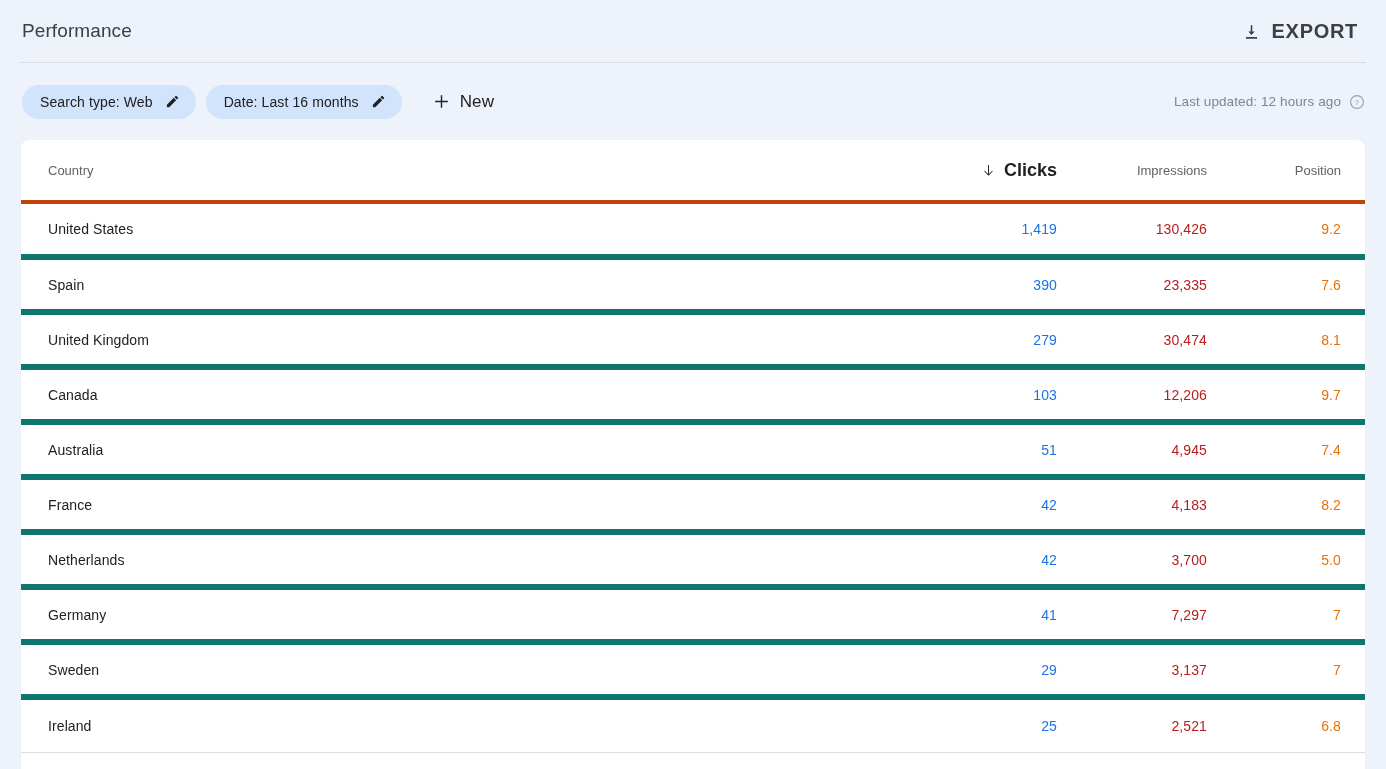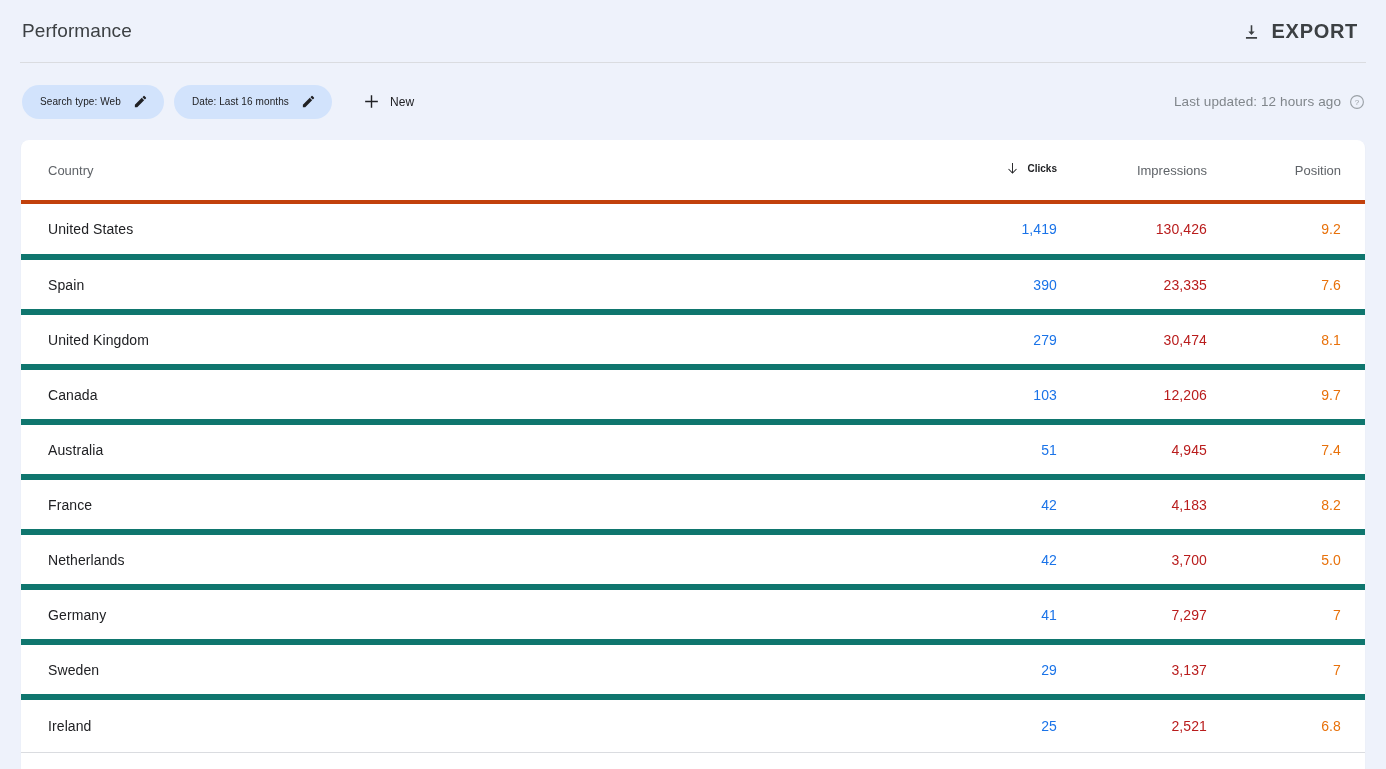--- a/index.html
+++ b/index.html
@@ -86,21 +86,21 @@
     gap: 12px;
     background: #d2e3fc;
     border-radius: 20px;
     height: 34px;
     padding: 0 16px 0 18px;
     cursor: pointer;
     border: none;
   }
 
   .chip-label {
-    font-size: 10px;
+    font-size: 14px;
     color: #202124;
     white-space: nowrap;
     letter-spacing: 0.1px;
   }
 
   .icon-pencil {
     width: 15px;
     height: 15px;
     display: block;
     fill: #202124;
@@ -120,21 +120,21 @@
   }
 
   .icon-plus {
     width: 19px;
     height: 19px;
     display: block;
     fill: #202124;
   }
 
   .new-label {
-    font-size: 12px;
+    font-size: 17px;
     color: #202124;
     letter-spacing: 0.1px;
   }
 
   .updated {
     display: flex;
     align-items: center;
     gap: 8px;
     margin-right: 1px;
   }
@@ -190,21 +190,21 @@
 
   .sorthead {
     display: inline-flex;
     align-items: center;
     gap: 8px;
     cursor: pointer;
   }
   .sorthead .sort-label {
     font-weight: 700;
     color: #202124;
-    font-size: 10px;
+    font-size: 18px;
   }
   .icon-arrow-down {
     width: 15px;
     height: 15px;
     display: block;
     fill: #202124;
   }
 
   tbody tr { height: 55px; }
   tbody tr + tr td { border-top: 6px solid #0f766e; }

